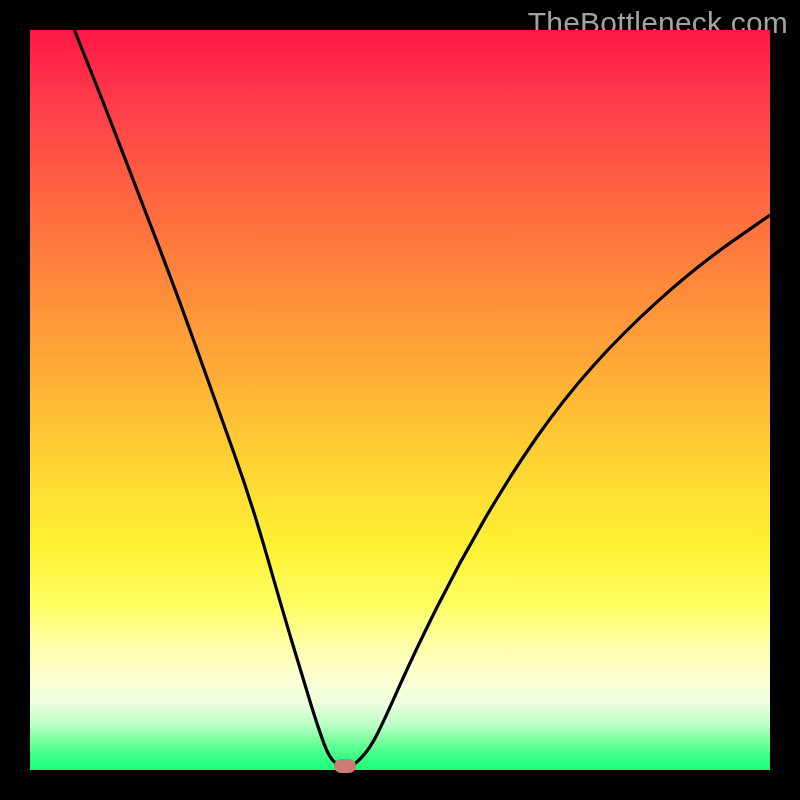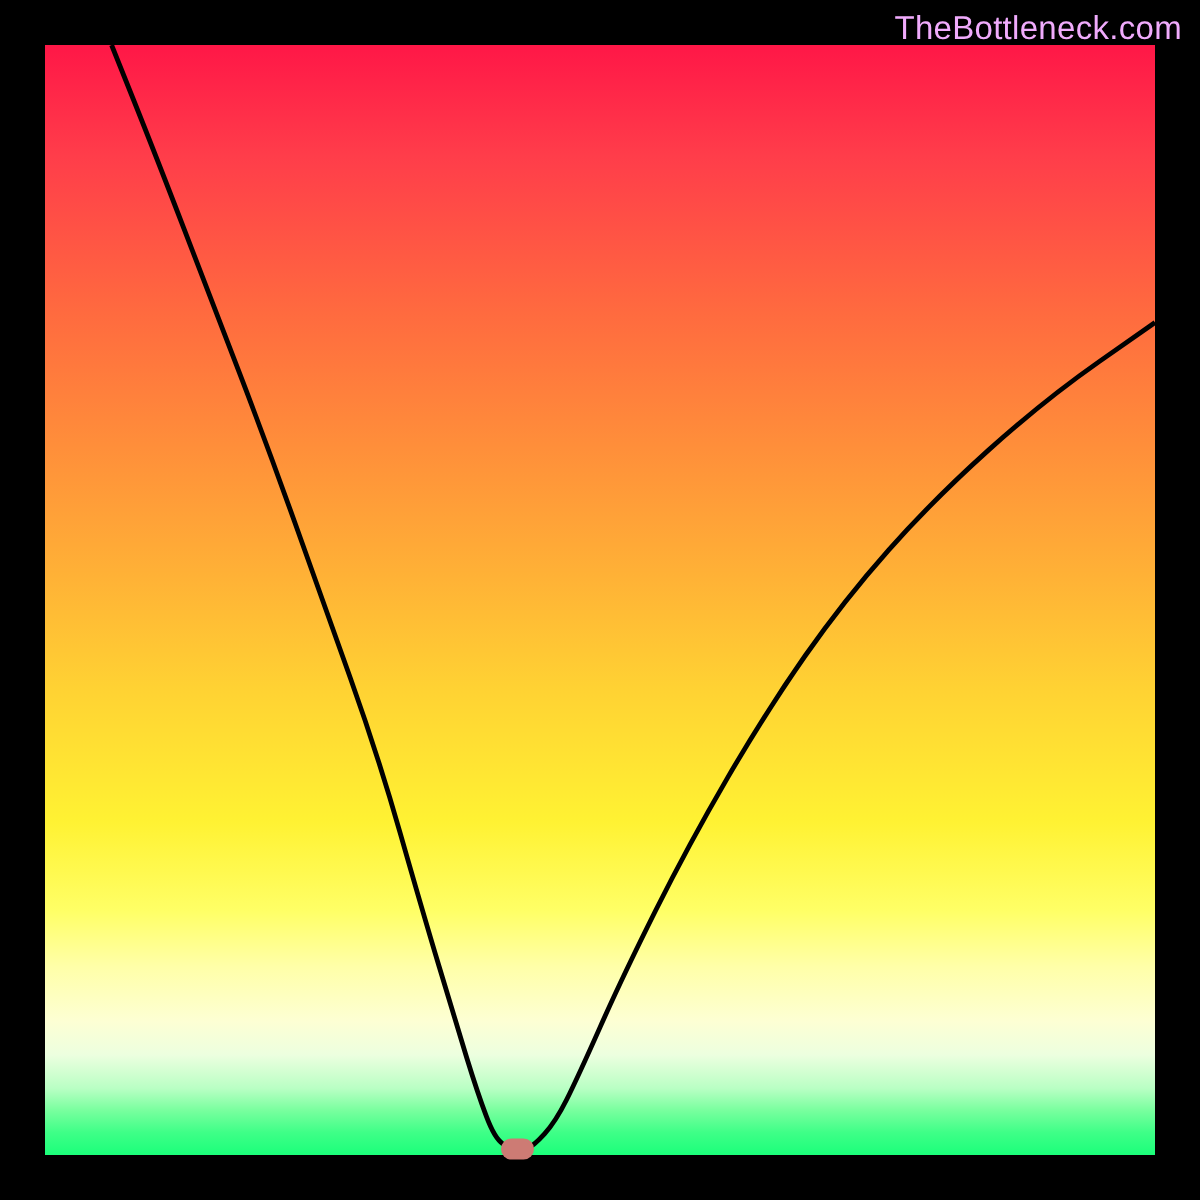--- a/index.html
+++ b/index.html
@@ -41,22 +41,22 @@
       #b9ffc4 94%,
       #78ff9e 96%,
       #3eff87 98%,
       #1bff7a 100%
     );
   }
   .watermark {
     position: absolute;
     top: 6px;
     right: 12px;
-    color: #f0abfc;
-    font-size: 22px;
+    color: #a3a3a3;
+    font-size: 30px;
     font-weight: 500;
     letter-spacing: 0.2px;
   }
   svg.curve {
     position: absolute;
     left: 0;
     top: 0;
     width: 740px;
     height: 740px;
   }

